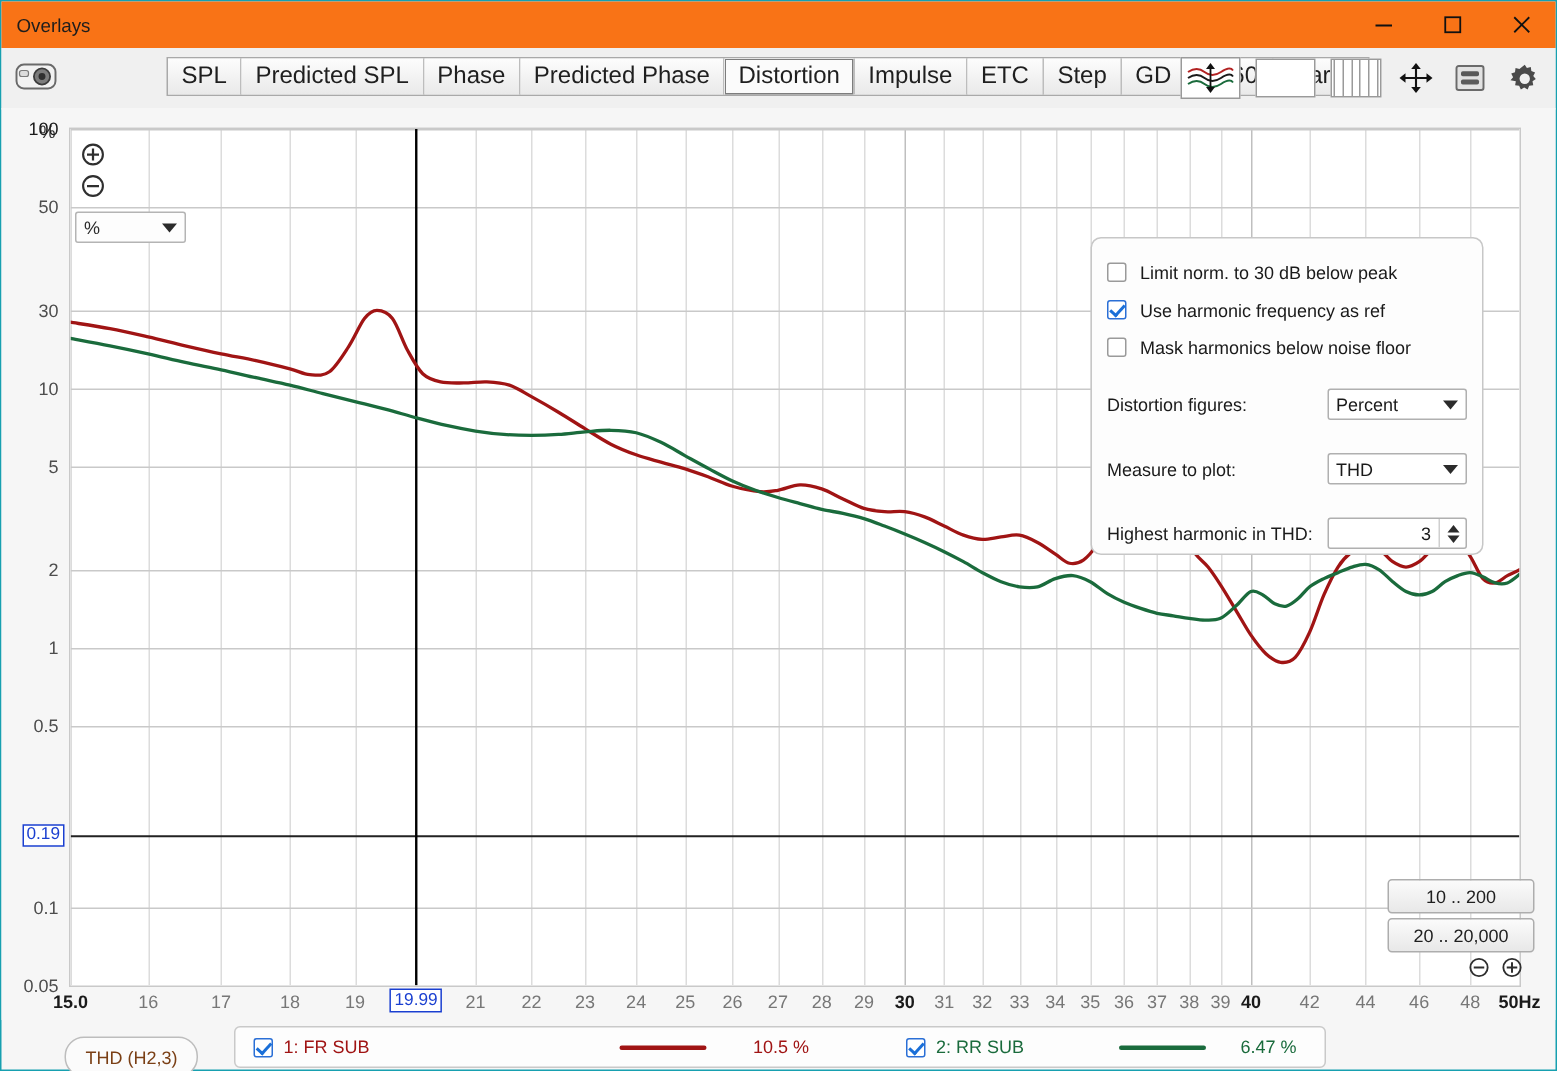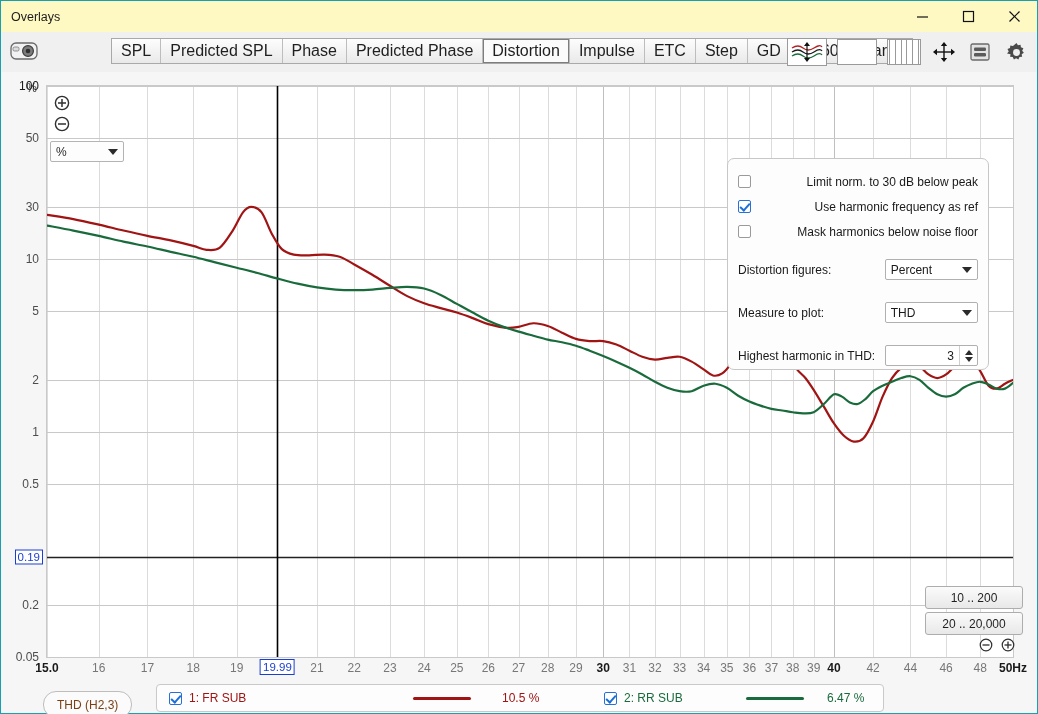--- a/index.html
+++ b/index.html
@@ -7,21 +7,21 @@
     width:1038px;height:714px;overflow:hidden;
     font-family:"Liberation Sans", sans-serif;
     font-size:12px;color:#1a1a1a;
     background:#f3f3f3;
   }
   #app{position:relative;width:1038px;height:714px;box-sizing:border-box;
        border:1px solid #17a0b0;background:#f6f6f6;}
 
   
   .titlebar{position:absolute;left:0;top:0;width:1036px;height:31px;
-    background:#fef9c3;display:flex;align-items:center;}
+    background:#f97316;display:flex;align-items:center;}
   .title-text{margin-left:10px;font-size:12.5px;color:#1d1d1d;}
   .win-btns{position:absolute;right:0;top:0;height:31px;display:flex;}
   .win-btn{width:46px;height:31px;display:flex;align-items:center;justify-content:center;}
   .win-btn svg{display:block;}
 
   
   .toolbar{position:absolute;left:0;top:31px;width:1036px;height:40px;
     background:#f0f0f0;border-bottom:1px solid #dedede;}
   .cam{position:absolute;left:9px;top:6px;width:29px;height:25px;}
   .tabs{position:absolute;left:110px;top:6px;height:26px;display:flex;
@@ -79,21 +79,21 @@
   .rangebtns{position:absolute;right:14px;bottom:25px;width:98px;}
   .rbtn{height:21px;margin-bottom:3px;display:flex;align-items:center;justify-content:center;
     border:1px solid #adadad;border-radius:3px;background:linear-gradient(#fbfbfb,#e8e8e8);
     font-size:12px;color:#1f1f1f;}
   .rzoom{display:flex;justify-content:flex-end;gap:8px;padding-right:8px;margin-top:1px;}
 
   
   .optpanel{position:absolute;left:726px;top:86px;width:262px;height:212px;
     background:#fdfdfd;border:1px solid #c7c7c7;border-radius:7px;box-sizing:border-box;
     padding:10px 10px 0 10px;}
-  .optrow{display:flex;align-items:center;height:25px;justify-content:space-between;}
+  .optrow{display:flex;align-items:center;height:25px;}
   .cbx{width:13px;height:13px;border:1px solid #9a9a9a;border-radius:2px;background:#fff;
     margin-right:9px;flex:none;box-sizing:border-box;position:relative;}
   .cbx.on{border-color:#2a6fd6;}
   .cbx.on:after{content:"";position:absolute;left:3px;top:0px;width:4px;height:8px;
     border:solid #1a6fd8;border-width:0 2px 2px 0;transform:rotate(42deg);}
   .optlabel{font-size:12px;color:#1a1a1a;}
   .fieldrow{display:flex;align-items:center;height:27px;margin-top:16px;}
   .fieldlabel{font-size:12px;color:#1a1a1a;width:148px;}
   .combo{width:94px;height:21px;border:1px solid #b0b0b0;border-radius:2px;background:#fff;
     display:flex;align-items:center;justify-content:space-between;padding:0 5px;
@@ -224,21 +224,21 @@
     <div class="ylabels" id="ylabels">
       <div class="yunit">%</div>
     <div class="ylab dark" style="top: 1px;">100</div>
         <div class="ylab" style="top: 53.0711px;">50</div>
         <div class="ylab" style="top: 121.905px;">30</div>
         <div class="ylab" style="top: 173.976px;">10</div>
         <div class="ylab" style="top: 226.047px;">5</div>
         <div class="ylab" style="top: 294.882px;">2</div>
         <div class="ylab" style="top: 346.953px;">1</div>
         <div class="ylab" style="top: 399.024px;">0.5</div>
-        <div class="ylab" style="top: 519.929px;">0.2</div>
+        <div class="ylab" style="top: 519.929px;">0.1</div>
         <div class="ylab" style="top: 572px;">0.05</div>
         <div class="ycursor" style="top: 471.711px;">0.19</div>
       </div>
 
     <div class="plot" id="plot">
       <svg id="plotsvg" width="966" height="571" viewBox="0 0 966 571">
           <line x1="0.5" y1="0" x2="0.5" y2="571" stroke="#dcdcdc" stroke-width="1"></line>
           <line x1="52.5" y1="0" x2="52.5" y2="571" stroke="#dcdcdc" stroke-width="1"></line>
           <line x1="100.5" y1="0" x2="100.5" y2="571" stroke="#dcdcdc" stroke-width="1"></line>
           <line x1="146.5" y1="0" x2="146.5" y2="571" stroke="#dcdcdc" stroke-width="1"></line>

